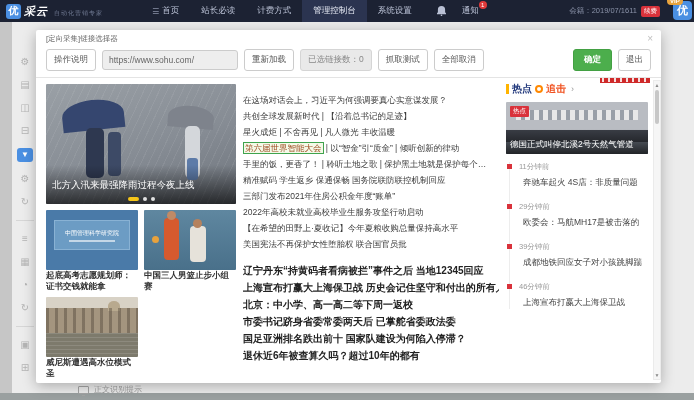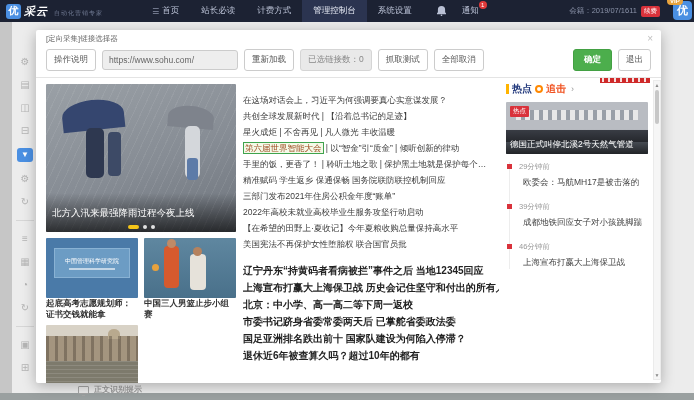--- a/index.html
+++ b/index.html
@@ -31,21 +31,21 @@
               font-weight:bold; padding:1px 3px; border-radius:5px; }
 
   
   .left-strip { position:absolute; left:0; top:22px; width:12px; height:378px; background:#c6c6c6; }
   .rail { position:absolute; left:12px; top:22px; width:26px; height:371px; background:#ececec;
           display:flex; flex-direction:column; align-items:center; padding-top:34px; gap:11px; }
   .rail-icon { color:#b5b5b5; font-size:10px; line-height:12px; width:16px; height:12px; text-align:center; }
   .rail-icon.active { background:#4a8fe2; color:#fff; border-radius:3px; width:16px; height:14px; line-height:14px; font-size:8px; }
   .rail-div { width:18px; border-top:1px solid #d6d6d6; margin:1px 0; }
   .app-footer { position:absolute; left:78px; top:384px; display:flex; align-items:center; gap:5px;
-                color:#9b9b9b; font-size:8px; z-index:5;font-weight:bold; }
+                color:#9b9b9b; font-size:8px; z-index:5; }
   .mon-icon { width:11px; height:8px; border:1px solid #a5a5a5; border-radius:1px; position:relative; }
   .mon-icon::after { content:''; position:absolute; left:3px; right:3px; bottom:-3px; height:1px; background:#a5a5a5; }
   .bottom-strip { position:absolute; left:0; bottom:0; width:694px; height:7px; background:#9aa0a0; }
 
   
   .modal { position:absolute; left:36px; top:30px; width:625px; height:353px; background:#fff;
            border-radius:2px; box-shadow:0 3px 14px rgba(0,0,0,.28); z-index:20; overflow:hidden; }
   .m-title-row { height:15px; padding:4px 10px 0; font-size:7.5px; color:#666; position:relative; }
   .m-close { position:absolute; right:8px; top:3px; color:#c0c0c0; font-size:10px; cursor:pointer; }
   .m-toolbar { display:flex; align-items:center; gap:6px; padding:4px 10px 6px; }
@@ -55,21 +55,21 @@
                color:#666; padding:4px 6px; font-family:inherit; }
   .count-box { background:#e9e9e9; border:1px solid #d5d5d5; border-radius:3px; font-size:8.5px;
                color:#888; padding:4px 7px; white-space:nowrap; }
   .tb-spacer { flex:1; }
   .btn-green { background:#4cae4c; border:1px solid #43a043; color:#fff; font-weight:bold; padding:4px 10px; }
   .m-divider { border-top:1px solid #e4e4e4; }
   .m-content { position:relative; height:306px; overflow:hidden; }
 
   
   .col-left { position:absolute; left:10px; top:6px; width:190px; }
-  .carousel { position:relative; width:190px; height:148px; overflow:hidden; border-radius:1px;
+  .carousel { position:relative; width:190px; height:120px; overflow:hidden; border-radius:1px;
               background:linear-gradient(160deg,#9aa0a6 0%,#868c94 55%,#6e747c 100%); }
   .rain { position:absolute; inset:0;
           background:repeating-linear-gradient(115deg, rgba(255,255,255,.07) 0 1px, transparent 1px 7px); }
   .umb-1 { position:absolute; left:16px; top:16px; width:62px; height:30px; background:#35466f;
            border-radius:62px 62px 0 0 / 30px 30px 0 0; transform:rotate(-6deg); }
   .umb-2 { position:absolute; right:22px; top:22px; width:46px; height:22px; background:#7e838c;
            border-radius:46px 46px 0 0 / 22px 22px 0 0; transform:rotate(5deg); }
   .fig-1 { position:absolute; left:40px; top:44px; width:18px; height:50px; background:#2e3850; border-radius:5px; }
   .fig-2 { position:absolute; left:62px; top:48px; width:13px; height:44px; background:#3d4a66; border-radius:4px; }
   .fig-3 { position:absolute; right:36px; top:42px; width:15px; height:52px; background:#d4d7db; border-radius:5px; }
@@ -320,20 +320,25 @@
       <div class="hot-feature">
         <div class="ship-top"></div>
         <div class="ship-hull"></div>
         <div class="ship-water"></div>
         <span class="hot-badge">热点</span>
         <div class="hot-caption">德国正式叫停北溪2号天然气管道</div>
       </div>
       <div class="hot-list">
         <div class="hot-item">
           <span class="hot-bullet"></span>
+          <div class="hot-time">11分钟前</div>
+          <div class="hot-title">奔驰车起火 4S店：非质量问题</div>
+        </div>
+        <div class="hot-item">
+          <span class="hot-bullet"></span>
           <div class="hot-time">29分钟前</div>
           <div class="hot-title">欧委会：马航MH17是被击落的</div>
         </div>
         <div class="hot-item">
           <span class="hot-bullet"></span>
           <div class="hot-time">39分钟前</div>
           <div class="hot-title">成都地铁回应女子对小孩跳脚踹</div>
         </div>
         <div class="hot-item">
           <span class="hot-bullet"></span>

